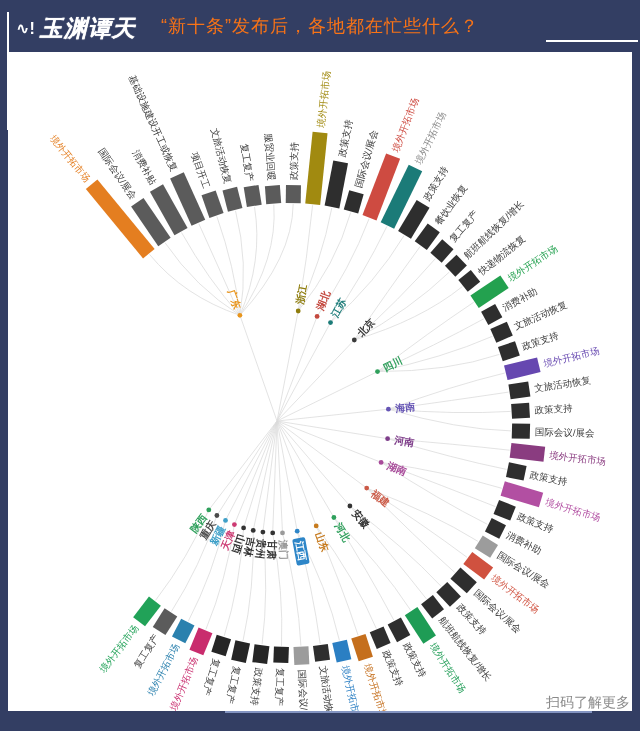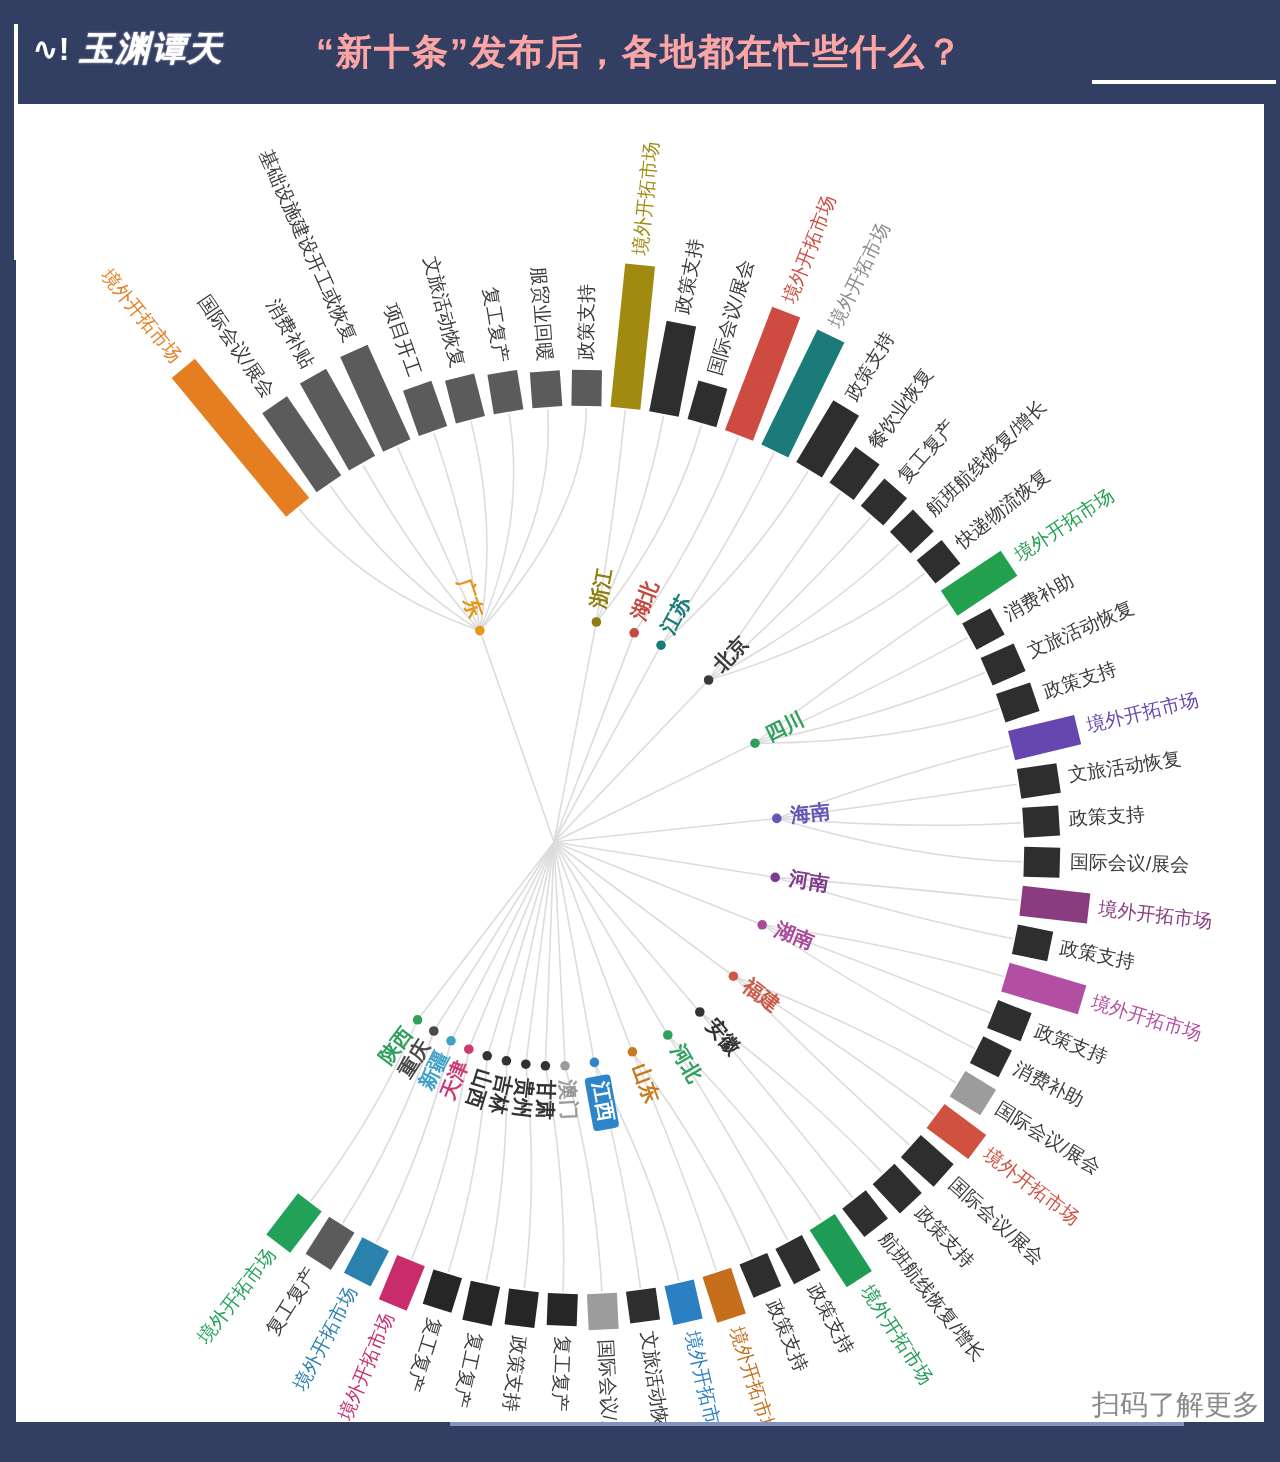--- a/index.html
+++ b/index.html
@@ -4,24 +4,24 @@
 <style>
   html,body{margin:0;padding:0;}
   body{
     width:640px;height:731px;position:relative;overflow:hidden;
     background:#333E63;
     font-family:"Liberation Sans","DejaVu Sans",sans-serif;
   }
   .header{position:absolute;top:0;left:0;width:640px;height:52px;}
   .logo{position:absolute;left:16px;top:13px;display:flex;align-items:center;color:#fff;}
   .logo-mark{font-size:16px;font-weight:bold;margin-right:5px;color:#fff;}
-  .logo-text{font-size:17px;font-weight:bold;font-style:italic;letter-spacing:1px;
+  .logo-text{font-size:23px;font-weight:bold;font-style:italic;letter-spacing:1px;
     text-shadow:0 0 1px #fff;}
   .title{position:absolute;left:0;top:14px;width:640px;text-align:center;
-    color:#fca5a5;font-size:18px;font-weight:bold;letter-spacing:1px;}
+    color:#f97316;font-size:18px;font-weight:normal;letter-spacing:1px;}
   .deco-line-top{position:absolute;top:40px;left:546px;width:92px;height:2px;background:#fff;}
   .deco-line-left{position:absolute;top:12px;left:7px;width:2px;height:118px;background:#fff;}
   .content{position:absolute;left:8px;top:52px;width:624px;height:659px;background:#fff;}
   .bottom-strip{position:absolute;left:0;top:711px;width:640px;height:20px;background:#333E63;}
   .bottom-accent{position:absolute;left:225px;top:711px;width:367px;height:2px;background:#8394C1;}
   .gtcom{position:absolute;left:10px;top:664px;display:flex;align-items:center;}
   .gtcom-text{color:#8E8E8E;font-size:30px;font-weight:bold;letter-spacing:3px;margin-left:8px;}
   .qr-caption{position:absolute;left:538px;top:642px;width:100px;color:#8A8A8A;font-size:14px;}
   .qr-box{position:absolute;left:570px;top:660px;}
   svg text{font-family:"Liberation Sans","DejaVu Sans",sans-serif;}

